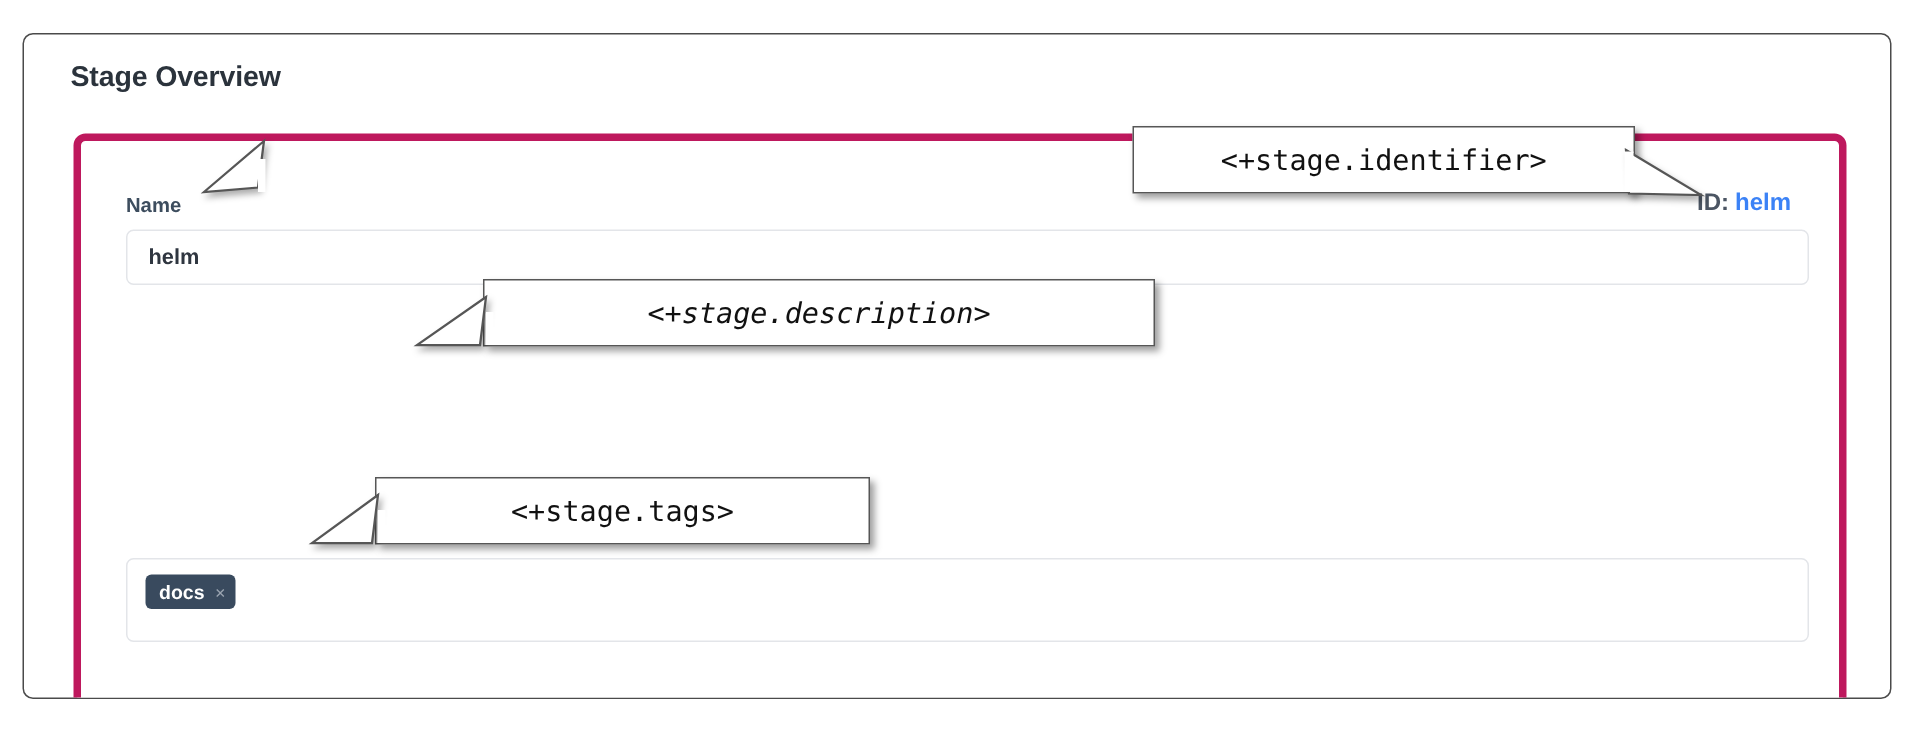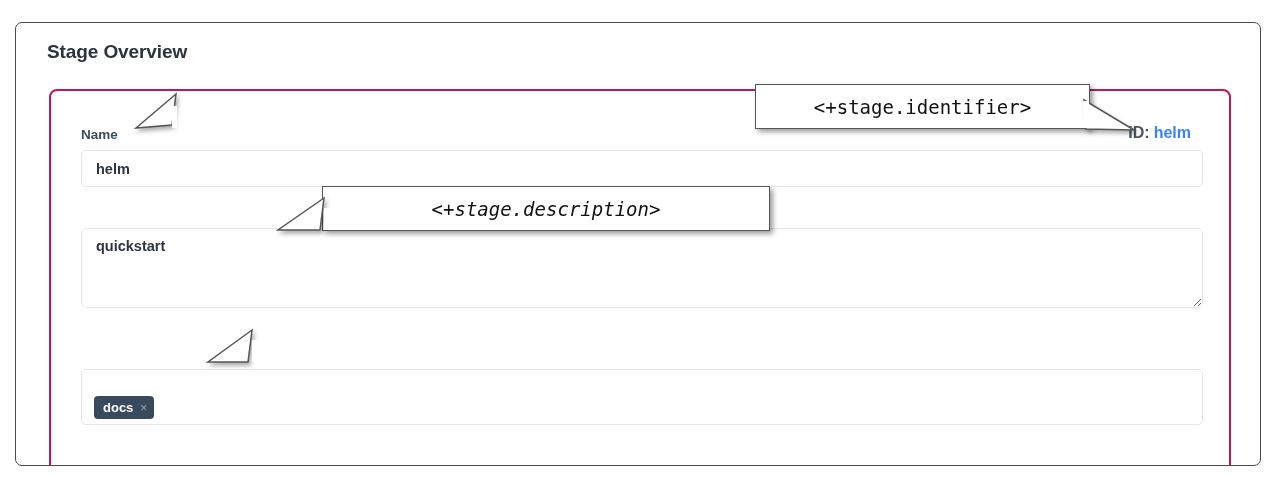--- a/index.html
+++ b/index.html
@@ -48,21 +48,21 @@
   }
 
   
   .form-card {
     position: absolute;
     left: 33px;
     top: 66px;
     width: 1182px;
     height: 400px;
     background: #ffffff;
-    border: 2px solid #be185d;
+    border: 5px solid #be185d;
     border-radius: 8px;
     box-sizing: border-box;
   }
 
   
   .field {
     position: absolute;
     left: 30px;
     width: 1122px;
   }
@@ -114,21 +114,21 @@
 
   
   .tags-box {
     margin-top: 7px;
     width: 100%;
     height: 56px;
     box-sizing: border-box;
     border: 1px solid #e3e5e9;
     border-radius: 5px;
     background: #ffffff;
-    padding: 26px 12px;
+    padding: 10px 12px;
   }
   .tag-chip {
     display: inline-flex;
     align-items: center;
     height: 23px;
     padding: 0 7px 0 9px;
     background: #394a5e;
     border-radius: 4px;
     font-size: 13px;
     font-weight: bold;
@@ -208,21 +208,20 @@
         <div class="label-row">
           <span class="field-label">Name</span>
           <span class="id-line">
             <span class="id-key">ID:</span><span class="id-val">helm</span>
           </span>
         </div>
         <input class="text-input" type="text" value="helm" style="">
       </div>
 
       <div class="field" style="top:130px;">
-        <textarea class="text-area" style="">quickstart</textarea>
       </div>
 
       <div class="field" style="top:271px;">
         <div class="tags-box">
           <span class="tag-chip">
             <span>docs</span>
             <span class="tag-x">×</span>
           </span>
         </div>
       </div>
@@ -247,15 +246,18 @@
     <polygon points="52,2 6,34 48,34"></polygon>
   </svg>
   <div class="callout" style="left:322px; top:186px; width:448px; height:45px;font-style:italic;">
     <span>&lt;+stage.description&gt;</span>
   </div>
   <div class="tail-mask" style="left:324px; top:208px; width:5px; height:22px;"></div>
 
   <svg class="callout-tail" style="left:202px; top:328px; width:60px; height:42px;" viewBox="0 0 60 42">
     <polygon points="50,2 6,34 46,34"></polygon>
   </svg>
+  <div class="callout" style="left:250px; top:318px; width:330px; height:45px;">
+    <span>&lt;+stage.tags&gt;</span>
+  </div>
   <div class="tail-mask" style="left:252px; top:340px; width:5px; height:22px;"></div>
 
 </div>
 
 </body></html>

